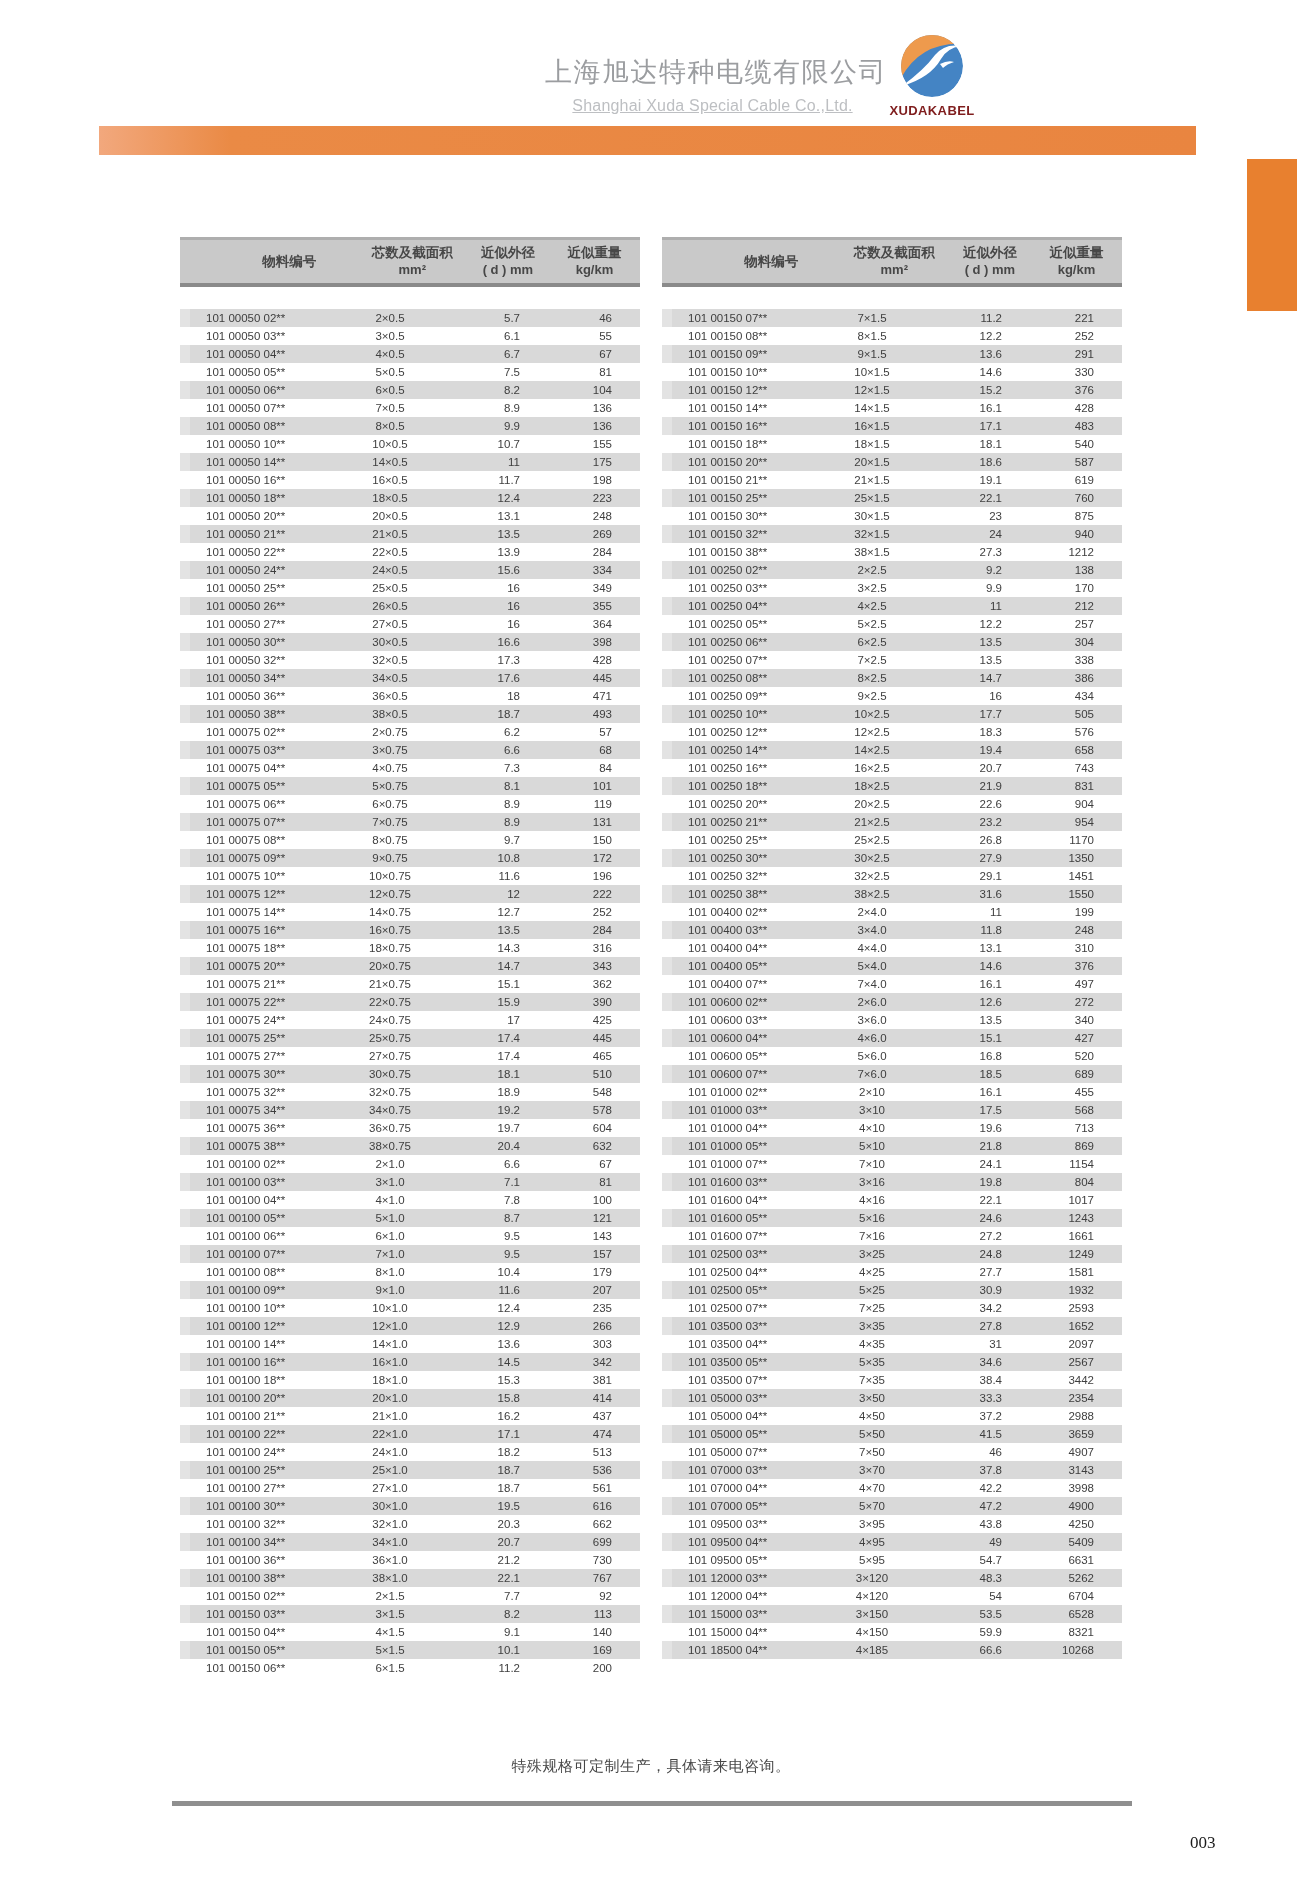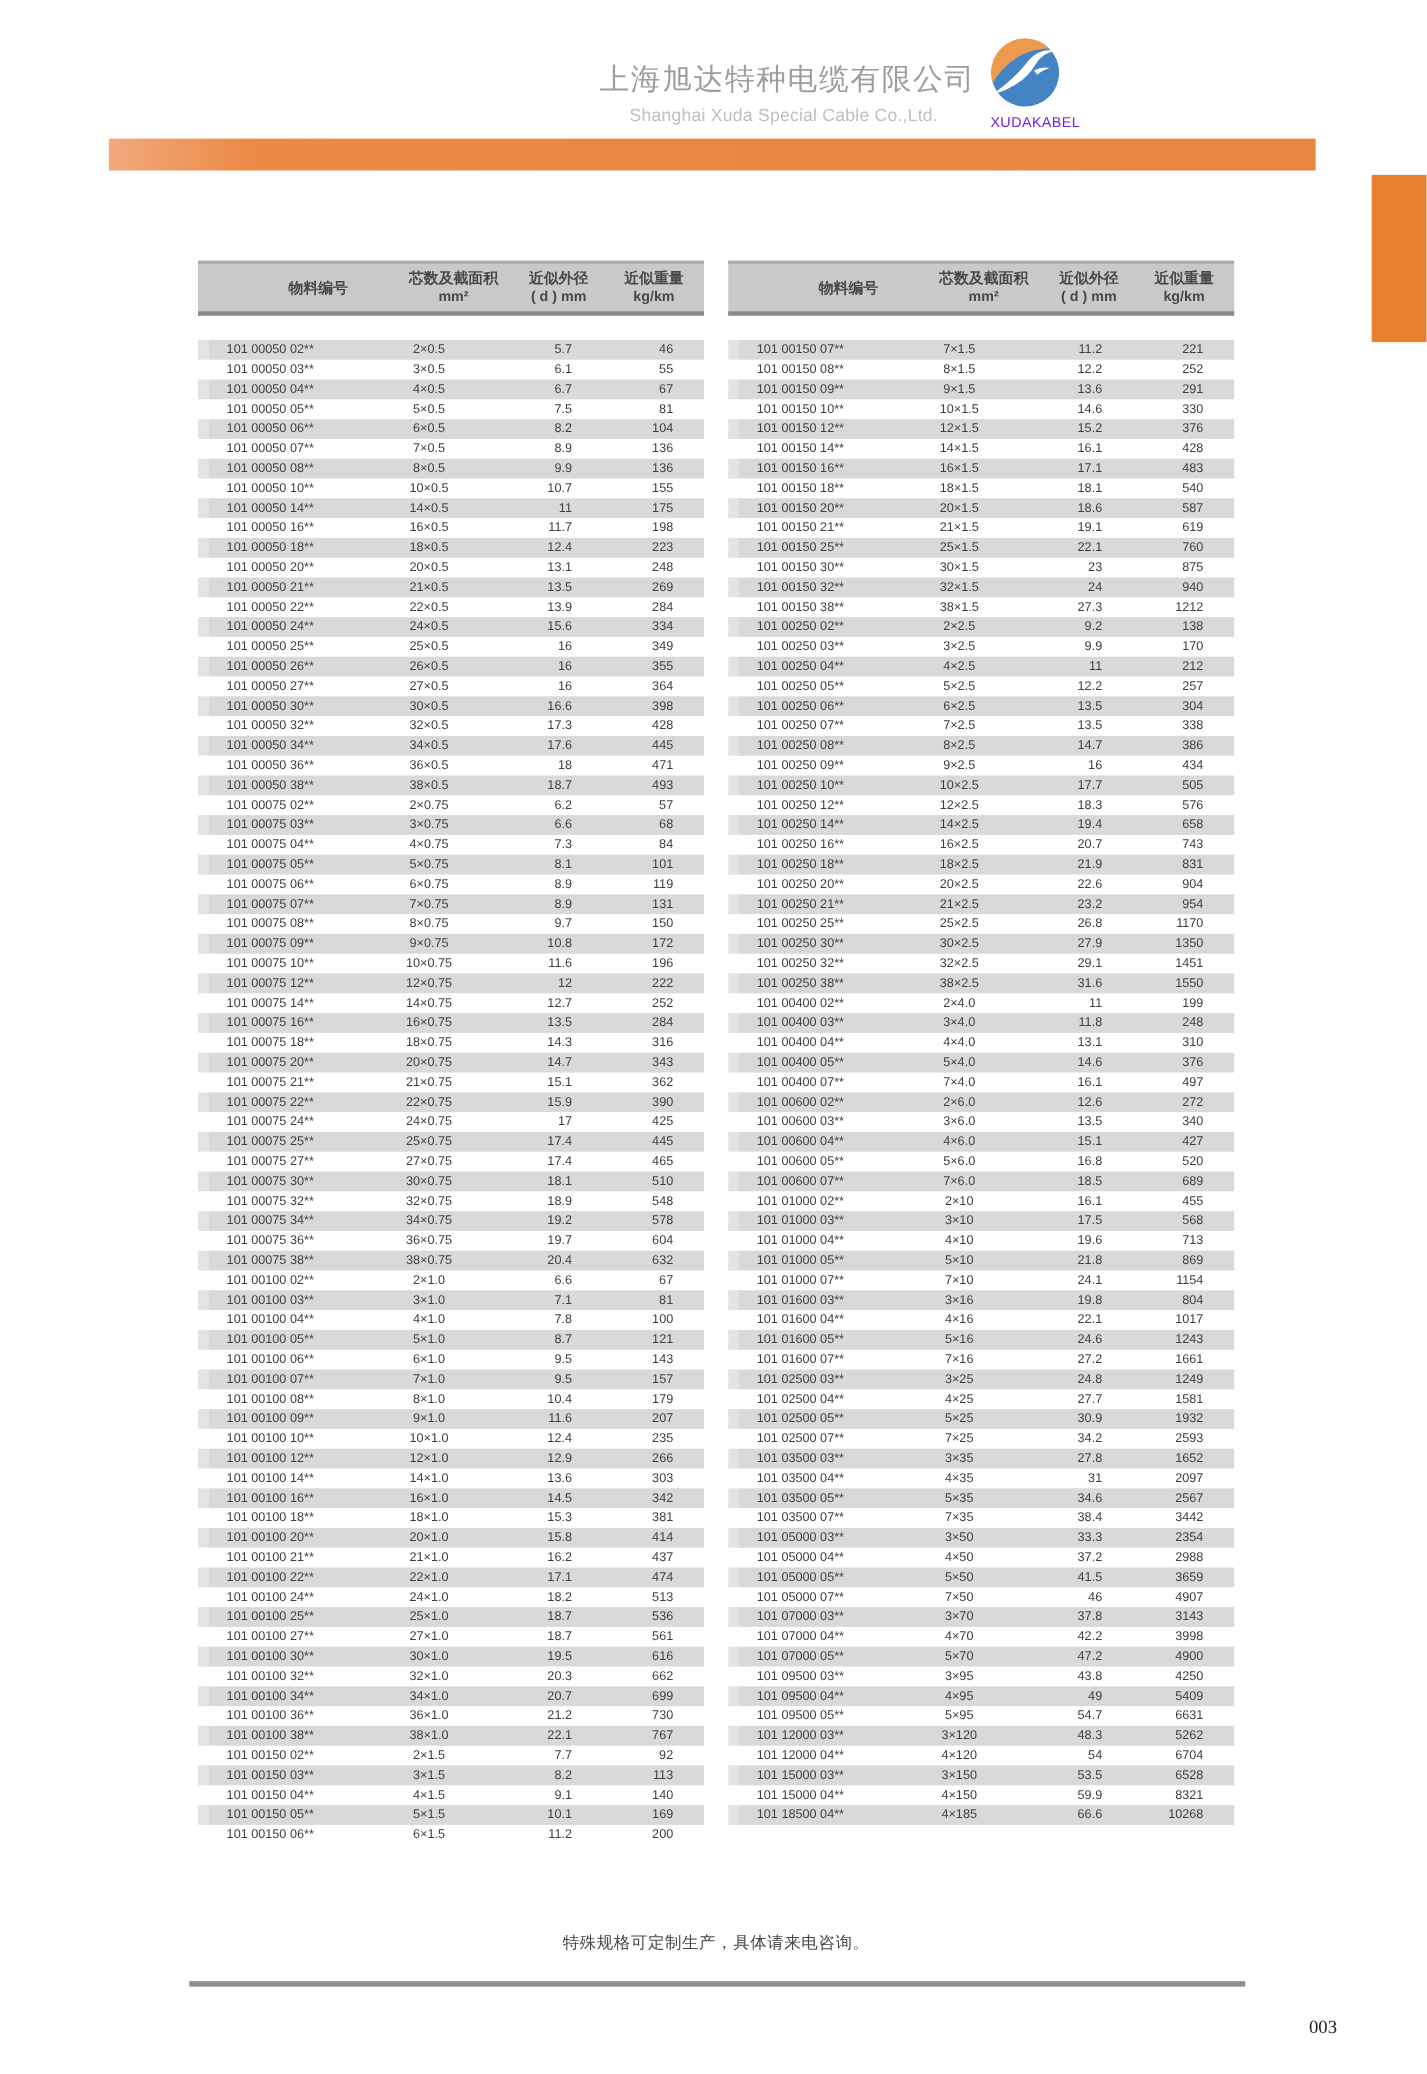--- a/index.html
+++ b/index.html
@@ -6,24 +6,24 @@
   body{
     width:1297px;height:1885px;background:#ffffff;
     font-family:"Liberation Sans","DejaVu Sans",sans-serif;
     position:relative;overflow:hidden;
   }
   .page{position:absolute;left:0;top:0;width:1297px;height:1885px;background:#fff;border-radius:32px;}
 
   
   .company-block{position:absolute;left:545px;top:54px;width:335px;text-align:center;}
   .company-cn{font-size:27px;color:#9b9da0;letter-spacing:1.5px;white-space:nowrap;}
-  .company-en{font-size:16px;color:#bdbfc2;margin-top:7px;letter-spacing:0.2px;white-space:nowrap;}
+  .company-en{font-size:16px;color:#bdbfc2;margin-top:7px;letter-spacing:0.2px;white-space:nowrap;text-decoration:underline;}
   .logo{position:absolute;left:900px;top:34px;width:64px;height:64px;}
-  .logo-text{position:absolute;left:882px;top:103px;width:100px;text-align:right;
-    font-size:13px;font-weight:normal;color:#6d28d9;letter-spacing:0.4px;}
+  .logo-text{position:absolute;left:882px;top:103px;width:100px;text-align:center;
+    font-size:13px;font-weight:bold;color:#7f1d1d;letter-spacing:0.4px;}
 
   .banner{position:absolute;left:99px;top:126px;width:1097px;height:29px;
     background:linear-gradient(90deg,#f2a87d 0%,#ea8a45 12%,#e98540 100%);}
   .side-tab{position:absolute;left:1247px;top:159px;width:50px;height:152px;background:#e8802f;}
 
   
   .tbl{position:absolute;top:237px;width:460px;}
   .tbl-left{left:180px;}
   .tbl-right{left:662px;}
   .thead{display:flex;background:#c9c9c9;border-top:3px solid #aeaeae;border-bottom:4px solid #8a8a8a;

